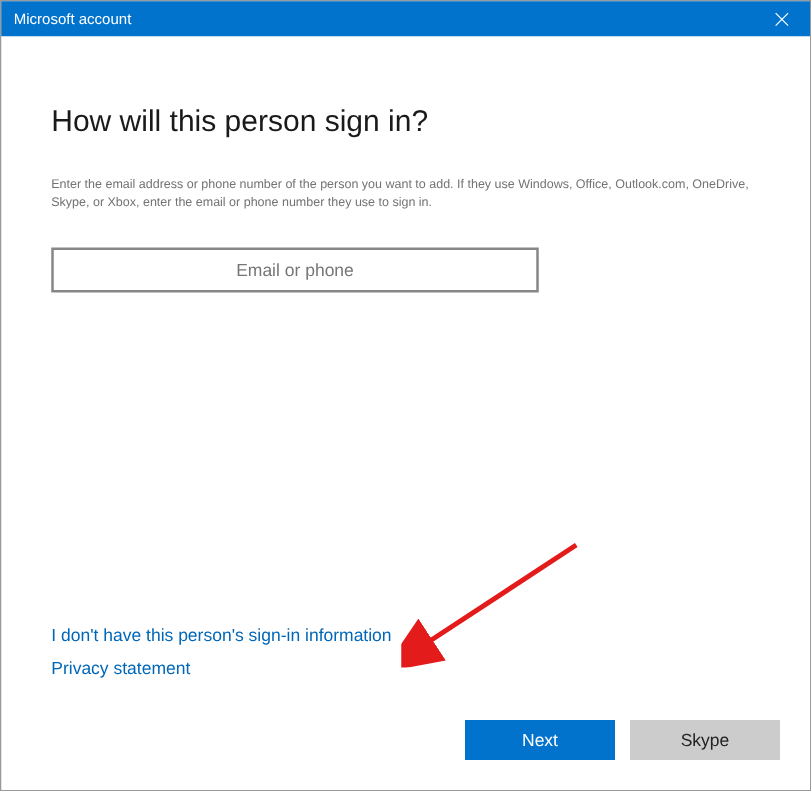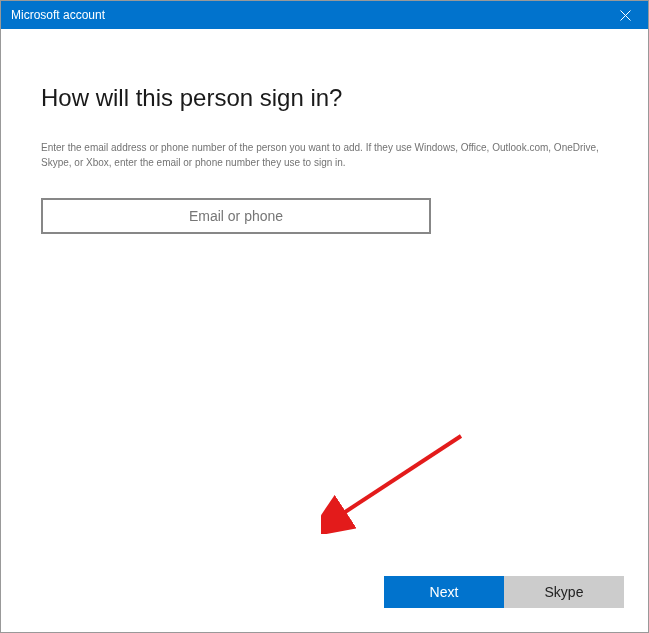--- a/index.html
+++ b/index.html
@@ -94,20 +94,21 @@
       color: #0067b8;
       font-size: 14px;
       text-decoration: none;
       cursor: pointer;
       margin-bottom: 10px;
       width: fit-content;
     }
     .footer {
       display: flex;
       justify-content: flex-end;
+      gap: 12px;
       padding: 0 24px 24px 0;
       margin-left: -40px;
       margin-right: -40px;
       padding-left: 40px;
       padding-right: 24px;
     }
     .btn {
       min-width: 120px;
       height: 32px;
       border: none;
@@ -145,20 +146,24 @@
     </div>
   </div>
 
   <div class="content">
     <h1 class="heading">How will this person sign in?</h1>
     <p class="description">Enter the email address or phone number of the person you want to add. If they use Windows, Office, Outlook.com, OneDrive, Skype, or Xbox, enter the email or phone number they use to sign in.</p>
     <input type="text" class="input-field" placeholder="Email or phone" style="">
 
     <div class="spacer"></div>
 
+    <div class="links">
+      <a class="link">I don't have this person's sign-in information</a>
+      <a class="link">Privacy statement</a>
+    </div>
 
     <div class="footer">
       <button class="btn btn-primary">Next</button>
       <button class="btn btn-secondary">Skype</button>
     </div>
 
     <svg class="arrow-annotation" width="160" height="110">
       <defs>
         <marker id="arrowhead" markerWidth="12" markerHeight="10" refX="2" refY="5" orient="auto">
           <polygon points="0 0, 12 5, 0 10" fill="#e31b1b"></polygon>

